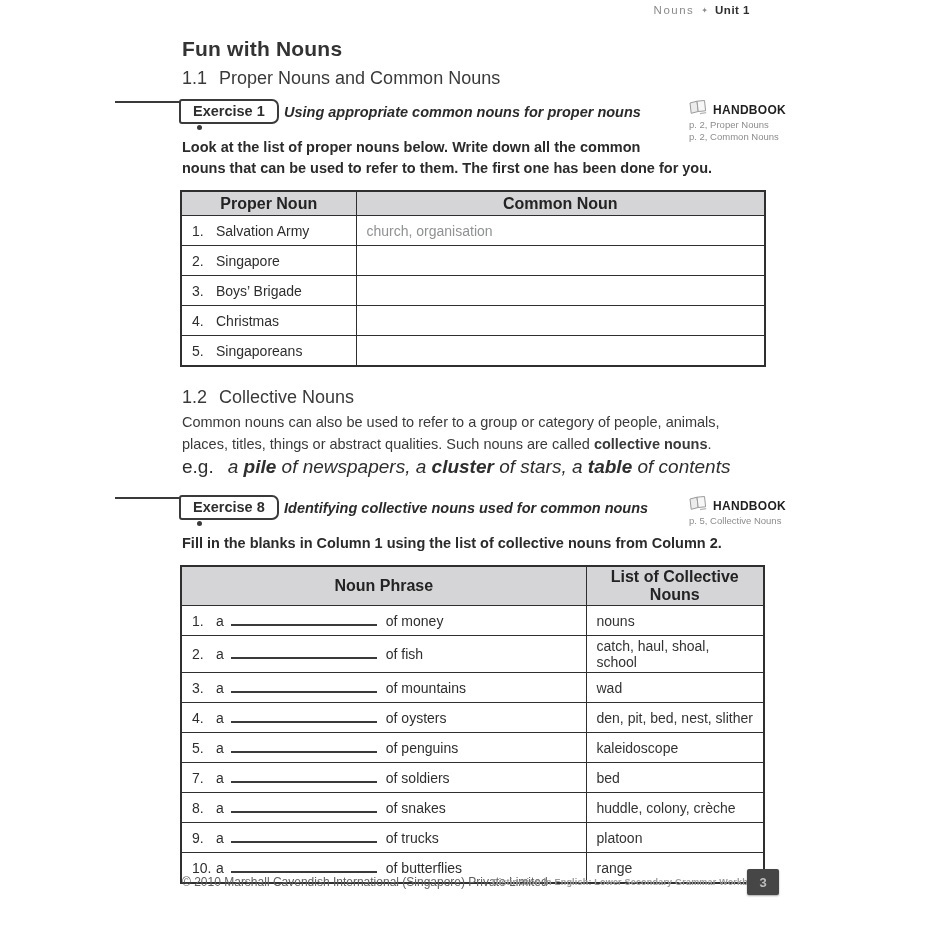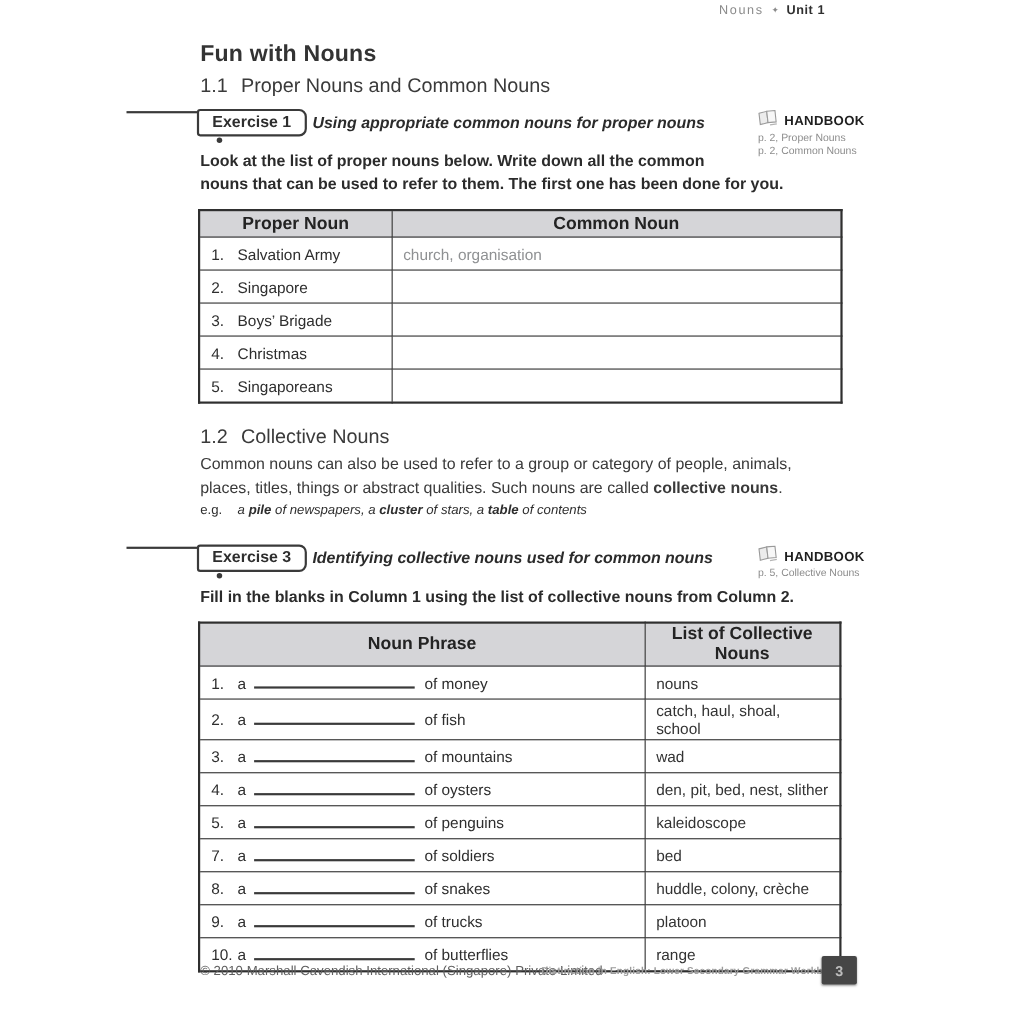--- a/index.html
+++ b/index.html
@@ -37,21 +37,21 @@
   .hb-ref { font-size:9.5px; color:#8c8c8c; line-height:1.3; margin-left:1px; white-space:nowrap; }
 
   
   .instructions { position:absolute; left:182px; font-size:14.5px; font-weight:bold; line-height:1.45; color:#2b2b2b; white-space:nowrap; }
   #instr1 { top:137px; }
   #instr2 { top:533px; }
 
   
   .bodytext { position:absolute; left:182px; font-size:14.5px; line-height:1.5; color:#3a3a3a; white-space:nowrap; }
   #intro-1-2 { top:412px; }
-  .example-line { position:absolute; left:182px; top:456px; font-size:12px; color:#2e2e2e; white-space:nowrap; }
+  .example-line { position:absolute; left:182px; top:456px; font-size:19px; color:#2e2e2e; white-space:nowrap; }
   .example-label { margin-right:14px; }
   .example-text { font-style:italic; }
   .example-text b { font-style:italic; }
 
   
   .wtable { position:absolute; border-collapse:collapse; background:#ffffff; border:2px solid #2f2f2f; table-layout:fixed; }
   .wtable th, .wtable td { border:1px solid #2f2f2f; }
   .wtable th { background:#d5d5d8; font-size:16px; font-weight:bold; color:#232323; text-align:center; height:21px; padding:1px 2px; }
   .wtable td { height:25px; font-size:14px; padding:2px 10px; vertical-align:middle; }
   #table1 { top:190px; left:180px; width:586px; }
@@ -152,21 +152,21 @@
     <div><span>Common nouns can also be used to refer to a group or category of people, animals,</span></div>
     <div><span>places, titles, things or abstract qualities. Such nouns are called </span><b>collective nouns</b><span>.</span></div>
   </div>
 
   <div class="example-line">
     <span class="example-label">e.g.</span><span class="example-text"><span>a </span><b>pile</b><span> of newspapers, a </span><b>cluster</b><span> of stars, a </span><b>table</b><span> of contents</span></span>
   </div>
 
   <div class="exercise-row" id="exercise2-row">
     <div class="lead-line"></div>
-    <div class="exercise-box">Exercise 3</div>
+    <div class="exercise-box">Exercise 8</div>
     <div class="box-dot"></div>
     <span class="exercise-desc">Identifying collective nouns used for common nouns</span>
     <div class="handbook">
       <div class="hb-top">
         <span>
           <svg width="21" height="15" viewBox="0 0 21 15">
             <path d="M2 3 L9 1.2 L10.2 11.5 L3.2 13.3 Z" fill="#ececec" stroke="#9a9a9a" stroke-width="1"></path>
             <path d="M9 1.2 L16.5 0.5 L17.6 10.8 L10.2 11.5 Z" fill="#f7f7f7" stroke="#9a9a9a" stroke-width="1"></path>
             <path d="M18.2 12.6 L12 13.6" stroke="#b5b5b5" stroke-width="1.2" fill="none"></path>
           </svg>

